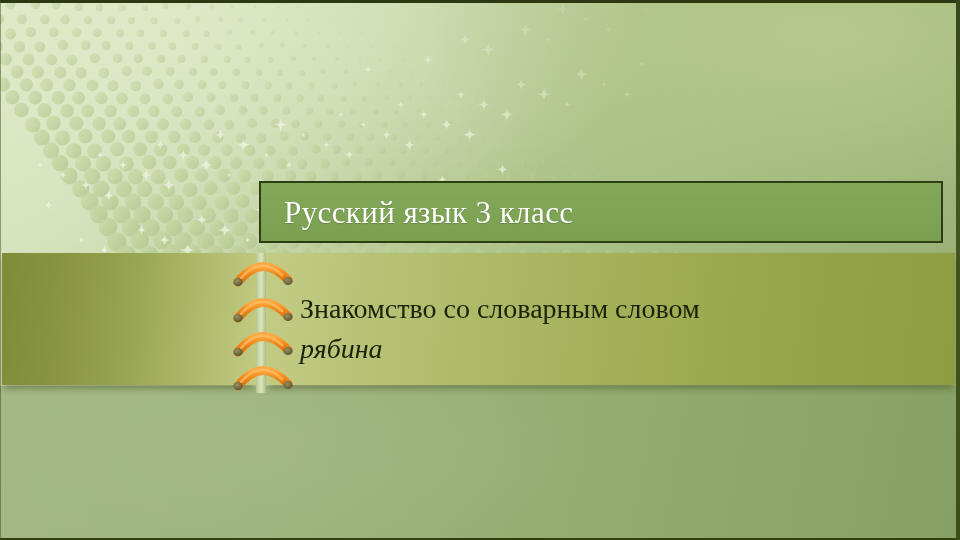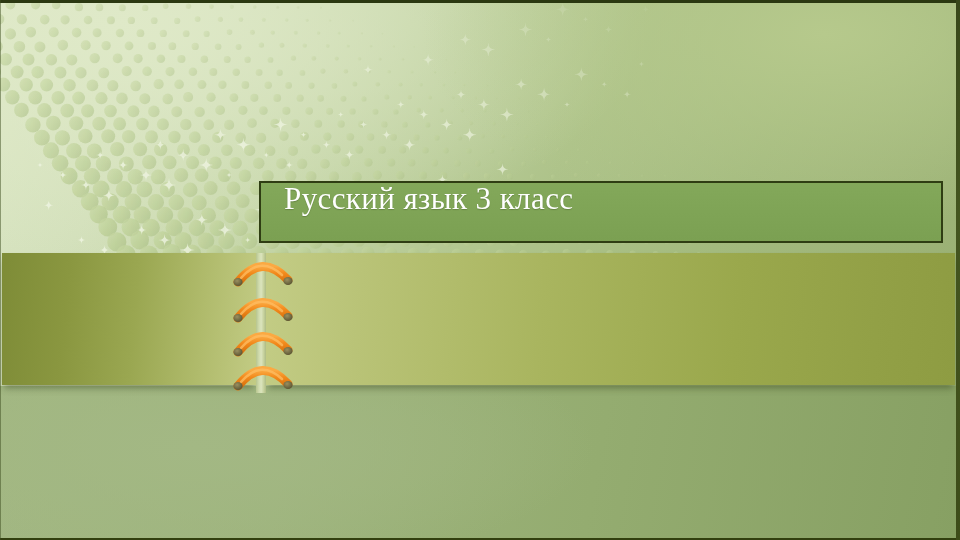--- a/index.html
+++ b/index.html
@@ -32,21 +32,21 @@
 
   
   .dots{position:absolute;left:0;top:2px;width:700px;height:256px;overflow:hidden;}
   .dots svg{display:block;}
 
   
   .title-box{
     position:absolute;left:259px;top:181px;width:684px;height:62px;
     background:linear-gradient(180deg,#83a85a 0%,#7fa456 50%,#7ba052 100%);
     border:2px solid #2f3d13;
-    display:flex;
+    display:flex;align-items:center;
   }
   .title-text{
     color:#ffffff;
     font-size:31px;
     line-height:1;
     letter-spacing:.4px;
     padding-left:23px;
     white-space:nowrap;
     text-shadow:0 1px 1px rgba(40,55,20,.28);
   }
@@ -774,20 +774,24 @@
   <div class="title-box">
     <span class="title-text">Русский язык 3 класс</span>
   </div>
 
   <div class="band">
     <div class="panel panel-left"></div>
     <div class="panel panel-right"></div>
   </div>
   <div class="spine"></div>
 
+  <div class="subtitle">
+    <span>Знакомство со словарным словом</span>
+    <span class="l2">рябина</span>
+  </div>
 
   <div class="rings">
     <svg width="70" height="142" viewBox="0 0 70 142" aria-hidden="true">
       <defs>
         <linearGradient id="ringg" x1="0" y1="0" x2="0" y2="1">
           <stop offset="0" stop-color="#fba942"></stop>
           <stop offset="0.45" stop-color="#f2891b"></stop>
           <stop offset="1" stop-color="#d9720e"></stop>
         </linearGradient>
         <radialGradient id="capg" cx="0.4" cy="0.35" r="0.8">

